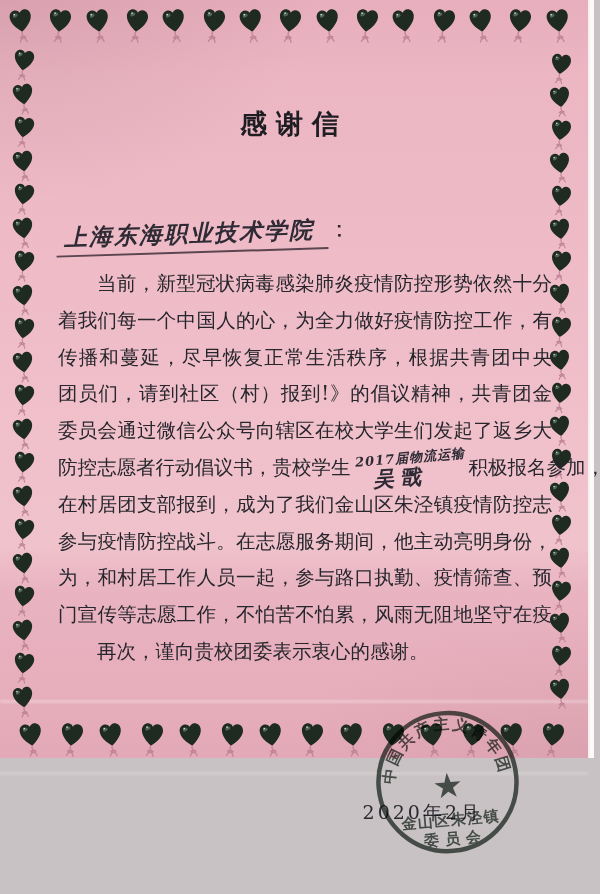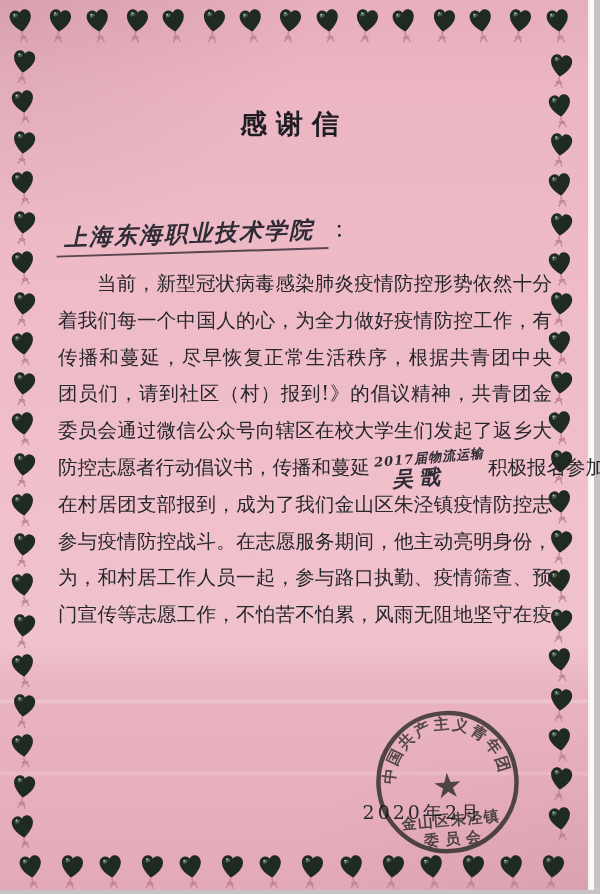--- a/index.html
+++ b/index.html
@@ -3,21 +3,21 @@
 <meta charset="utf-8">
 <style>
   html,body{margin:0;padding:0;}
   body{
     width:600px;height:894px;position:relative;overflow:hidden;
     background:#c9c2c4;
     font-family:"DejaVu Serif","Liberation Serif",serif;
   }
   
   .paper{
-    position:absolute;left:0;top:0;width:588px;height:890px;
+    position:absolute;left:0;top:0;width:588px;height:758px;
     background:
       linear-gradient(180deg,
         #e7aebd 0%, #ecb6c3 10%, #eebbc7 34%,
         #f0c0cb 58%, #efc2cc 72%, #e9b3c1 78%,
         #e7aebc 90%, #e3a9b8 100%);
     box-shadow:2px 0 0 #f6f2f1, 6px 0 0 #fdfbfa;
   }
   .paper::before{ 
     content:"";position:absolute;inset:0;pointer-events:none;
     background:
@@ -331,26 +331,27 @@
       <span class="hand addr-name">上海东海职业技术学院</span><span>：</span>
     </div>
 
     <div class="body-text">
       <div class="line j indent">当前，新型冠状病毒感染肺炎疫情防控形势依然十分严峻，牵动</div>
       <div class="line j">着我们每一个中国人的心，为全力做好疫情防控工作，有效遏制病毒</div>
       <div class="line j">传播和蔓延，尽早恢复正常生活秩序，根据共青团中央《返乡大学生</div>
       <div class="line j">团员们，请到社区（村）报到!》的倡议精神，共青团金山区朱泾镇</div>
       <div class="line j">委员会通过微信公众号向辖区在校大学生们发起了返乡大学生疫情</div>
       <div class="line">
-        <span>防控志愿者行动倡议书，传播和蔓延</span><span class="hand-block"><span class="hand hand-class">2017届物流运输</span><span class="hand hand-name">吴戬</span></span><span>积极报名参加，向所</span>
+        <span>防控志愿者行动倡议书，贵校学生</span><span class="hand-block"><span class="hand hand-class">2017届物流运输</span><span class="hand hand-name">吴戬</span></span><span>积极报名参加，向所</span>
       </div>
       <div class="line j">在村居团支部报到，成为了我们金山区朱泾镇疫情防控志愿者的一员，</div>
       <div class="line j">参与疫情防控战斗。在志愿服务期间，他主动亮明身份，主动担当作</div>
       <div class="line j">为，和村居工作人员一起，参与路口执勤、疫情筛查、预约登记、上</div>
       <div class="line j">门宣传等志愿工作，不怕苦不怕累，风雨无阻地坚守在疫情防控第一</div>
+      <div class="line indent">再次，谨向贵校团委表示衷心的感谢。</div>
     </div>
 
     <div class="date">2020年2月</div>
 
     <svg class="stamp" width="226" height="192" viewBox="0 0 226 192">
       <circle cx="112" cy="90" r="69" fill="none" stroke="var(--stamp,#3f4e45)" stroke-width="4.5"></circle>
       <path id="arcPath" d="M 59.8 80.8 A 53 53 0 0 1 164.2 80.8" fill="none"></path>
       <text font-size="15.5" letter-spacing="2.5">
         <textPath href="#arcPath" startOffset="50%" text-anchor="middle">中国共产主义青年团</textPath>
       </text>

